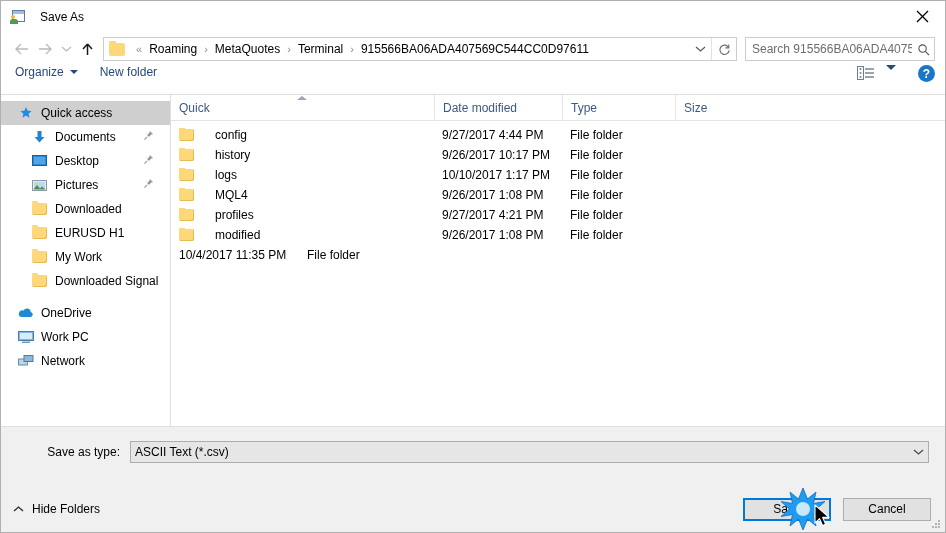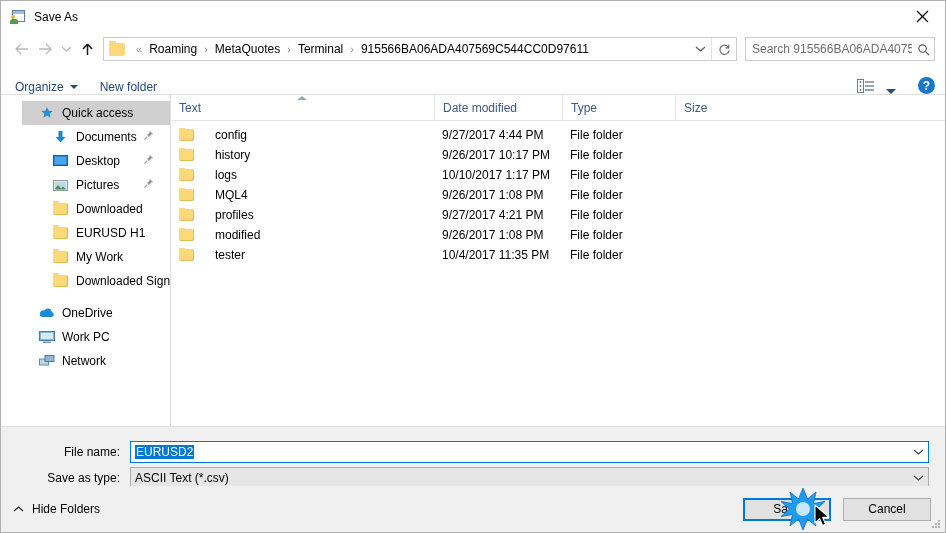--- a/index.html
+++ b/index.html
@@ -65,21 +65,21 @@
     background: #e8b84b;
   }
   .title-icon .person-body {
     position: absolute;
     left: 0px; top: 10px;
     width: 8px; height: 5px;
     border-radius: 3px 3px 0 0;
     background: #4f9b4f;
   }
   .title-text {
-    margin-left: 7px;
+    margin-left: 13px;
     font-size: 12px;
     color: #000000;
   }
   .close-btn {
     position: absolute;
     right: 0; top: 0;
     width: 46px; height: 31px;
     display: flex;
     align-items: center;
     justify-content: center;
@@ -176,22 +176,22 @@
     width: 22px;
     display: flex; align-items: center; justify-content: center;
   }
 
   
   .cmdbar {
     height: 30px;
     min-height: 30px;
     border-bottom: 1px solid #dfdfdf;
     display: flex;
-    align-items: flex-end;
-    padding: 0 10px 0 14px;
+    align-items: flex-start;
+    padding: 0 10px 16px 14px;
     box-sizing: border-box;
   }
   .cmd-item {
     font-size: 12px;
     color: #25497c;
     margin-right: 22px;
     display: flex;
     align-items: center;
   }
   .cmd-caret {
@@ -246,21 +246,20 @@
   .side-item {
     height: 24px;
     display: flex;
     align-items: center;
     font-size: 12px;
     color: #000;
     padding-left: 16px;
     box-sizing: border-box;
     position: relative;
     white-space: nowrap;
-    margin-left: 21px;
   }
   .side-item.indent { padding-left: 30px; }
   .side-item.selected { background: #cfcfcf; }
   .side-ico {
     width: 17px;
     min-width: 17px;
     height: 16px;
     margin-right: 7px;
     display: flex;
     align-items: center;
@@ -699,21 +698,21 @@
           </svg>
         </span>
         <span>Network</span>
       </div>
     </div>
 
     <div class="filepane">
       <div class="colhead">
         <div class="sortcaret"></div>
         <div class="col col-name first">
-          <span>Text</span>
+          <span>Quick</span>
         </div>
         <div class="col col-date">
           <span>Date modified</span>
         </div>
         <div class="col col-type">
           <span>Type</span>
         </div>
         <div class="col col-size">
           <span>Size</span>
         </div>
@@ -768,44 +767,29 @@
         <div class="row">
           <div class="cell cell-name">
             <span class="folder-ico"></span>
             <span>modified</span>
           </div>
           <div class="cell cell-date">9/26/2017 1:08 PM</div>
           <div class="cell cell-type">File folder</div>
           <div class="cell cell-size"></div>
         </div>
         <div class="row">
-          <div class="cell cell-name">
-            <span class="folder-ico"></span>
-            <span>tester</span>
-          </div>
           <div class="cell cell-date">10/4/2017 11:35 PM</div>
           <div class="cell cell-type">File folder</div>
           <div class="cell cell-size"></div>
         </div>
       </div>
     </div>
   </div>
 
   <div class="formarea">
-    <div class="formrow">
-      <div class="formlabel">File name:</div>
-      <div class="formfield field-input">
-        <div class="field-text"><span class="sel-highlight">EURUSD2</span></div>
-        <div class="field-chevron">
-          <svg width="11" height="8" viewBox="0 0 11 8">
-            <path d="M1 2 L5.5 6 L10 2" stroke="#4a4a4a" stroke-width="1.3" fill="none"></path>
-          </svg>
-        </div>
-      </div>
-    </div>
     <div class="formrow">
       <div class="formlabel">Save as type:</div>
       <div class="formfield field-select">
         <div class="field-text">ASCII Text (*.csv)</div>
         <div class="field-chevron">
           <svg width="11" height="8" viewBox="0 0 11 8">
             <path d="M1 2 L5.5 6 L10 2" stroke="#4a4a4a" stroke-width="1.3" fill="none"></path>
           </svg>
         </div>
       </div>

